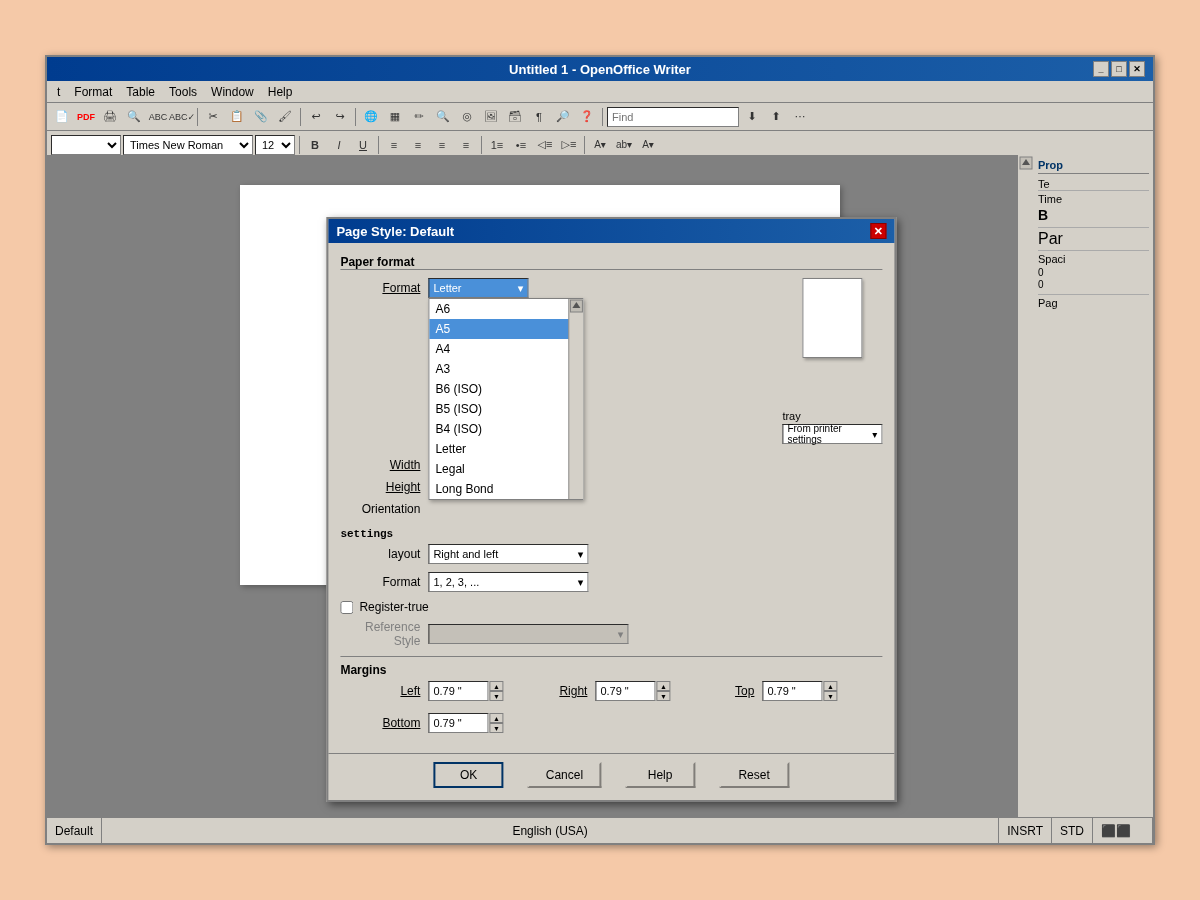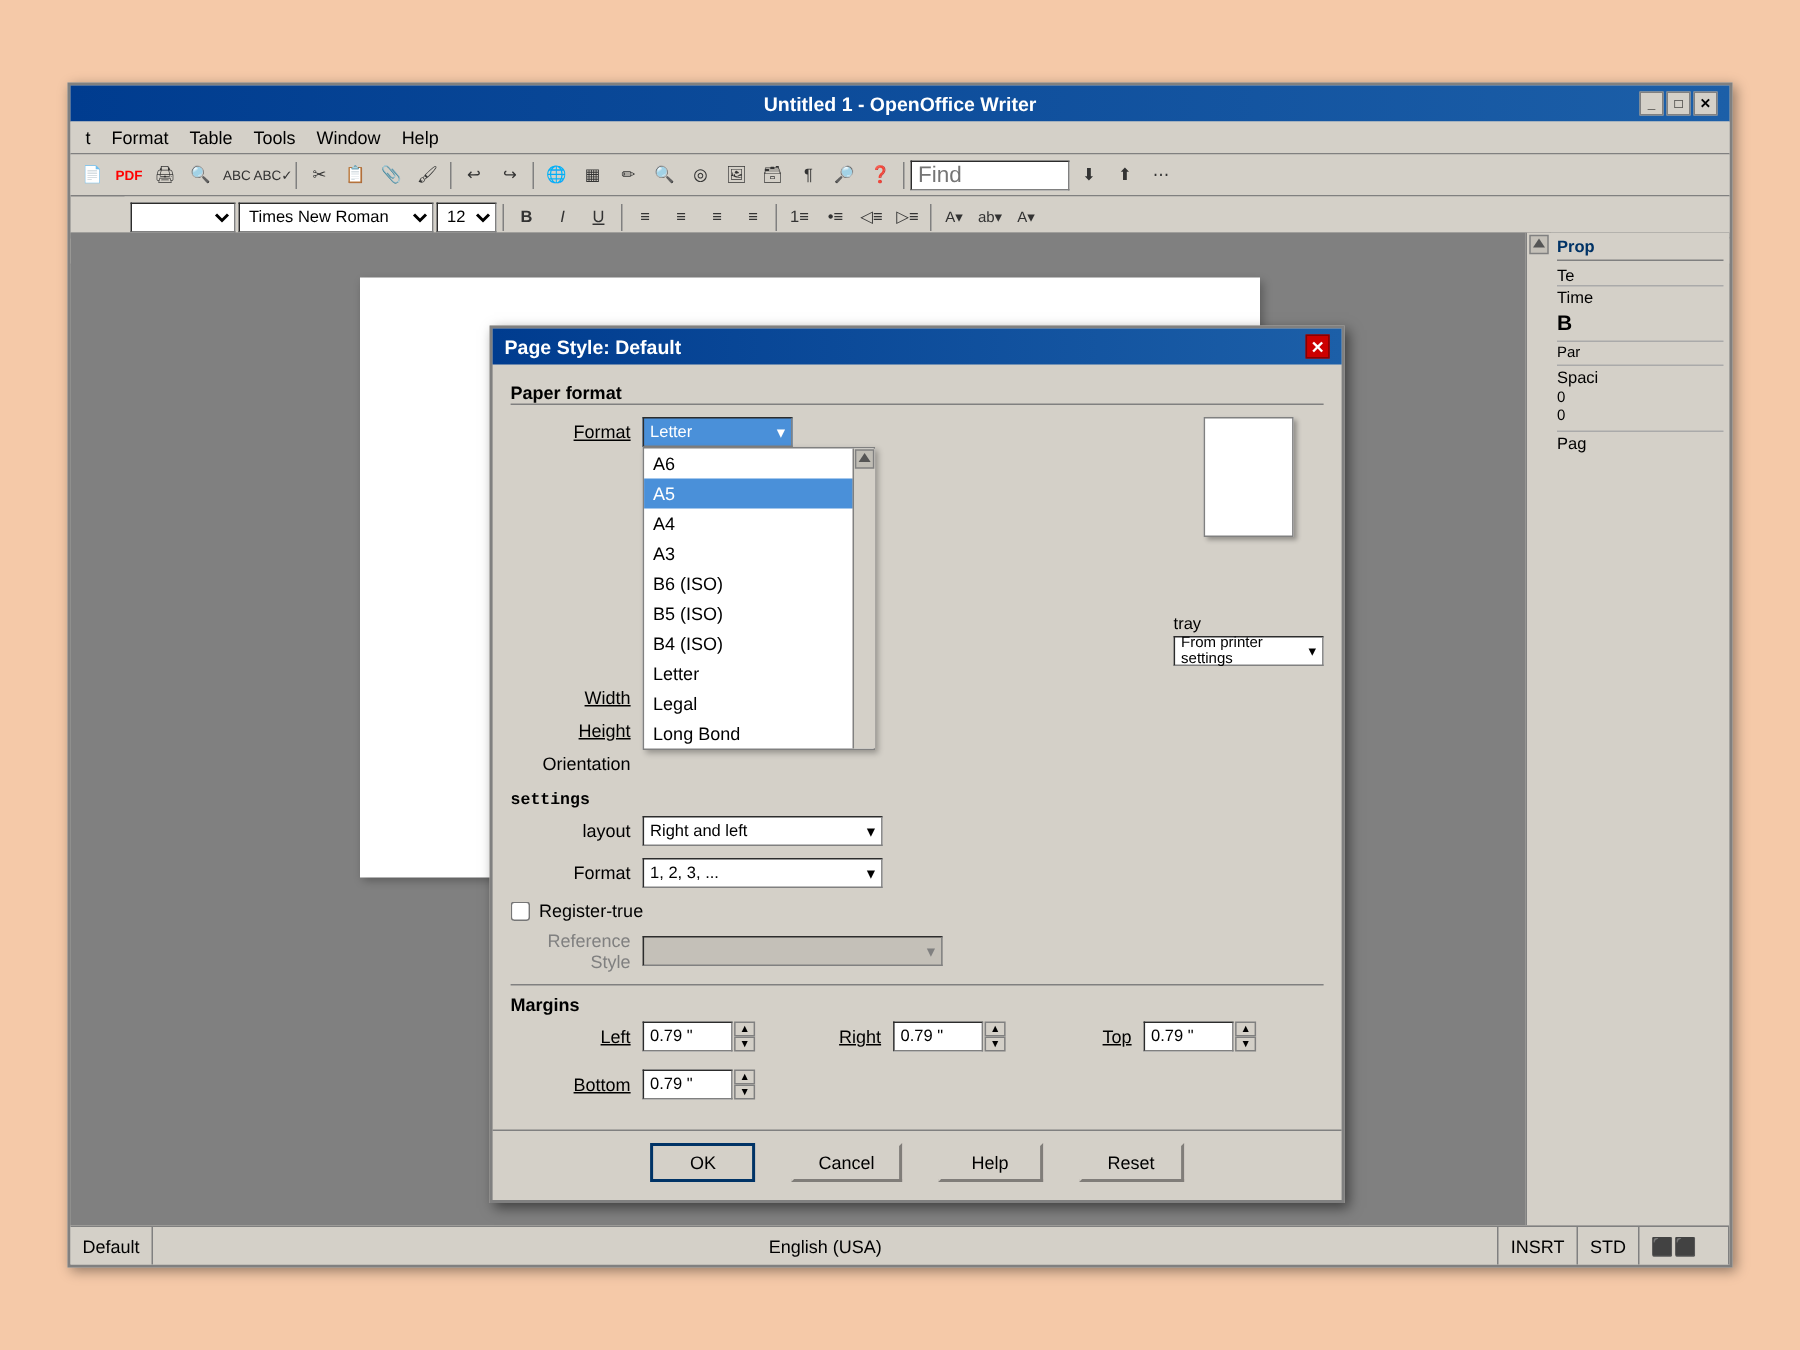--- a/index.html
+++ b/index.html
@@ -103,36 +103,35 @@
     .toolbar-sep {
       width: 1px;
       height: 18px;
       background: #808080;
       margin: 0 2px;
     }
 
     .find-box {
       border: 1px inset #808080;
       background: white;
-      width: 106px;
+      width: 132px;
       height: 20px;
       padding: 0 4px;
-      font-size: 15px;
+      font-size: 11px;
     }
 
     
     .format-toolbar {
       background: #d4d0c8;
       border-bottom: 1px solid #808080;
       padding: 2px 4px;
       display: flex;
       align-items: center;
       gap: 2px;
       height: 28px;
-      margin-left: 36px;
     }
 
     .font-select {
       border: 1px inset #808080;
       background: white;
       height: 20px;
       font-size: 11px;
       padding: 0 2px;
     }
 
@@ -604,21 +603,21 @@
         <rect x="2" y="2" width="12" height="12" fill="#c4c0b8" stroke="#808080" stroke-width="1"></rect>
         <polygon points="8,4 4,10 12,10" fill="#555"></polygon>
       </svg>
     </div>
 
     <div class="right-panel">
       <div class="right-panel-title">Prop</div>
       <div style="font-size:11px;margin-bottom:2px;border-bottom:1px solid #aaa;">Te</div>
       <div style="font-size:11px;margin-bottom:2px;">Time</div>
       <div style="font-size:14px;font-weight:bold;margin-bottom:4px;">B</div>
-      <div style="font-size:10px;margin-bottom:2px;border-top:1px solid #aaa;padding-top:2px;">Par</div>
+      <div style="font-size:16px;margin-bottom:2px;border-top:1px solid #aaa;padding-top:2px;">Par</div>
       <div style="font-size:11px;margin-bottom:2px;border-top:1px solid #aaa;padding-top:2px;">Spaci</div>
       <div style="font-size:10px;margin-bottom:1px;">0</div>
       <div style="font-size:10px;margin-bottom:4px;">0</div>
       <div style="font-size:11px;border-top:1px solid #aaa;padding-top:2px;">Pag</div>
     </div>
   </div>
 
   <div class="status-bar">
     <div class="status-cell">Default</div>
     <div class="status-cell" style="flex:1;justify-content:center;">English (USA)</div>

